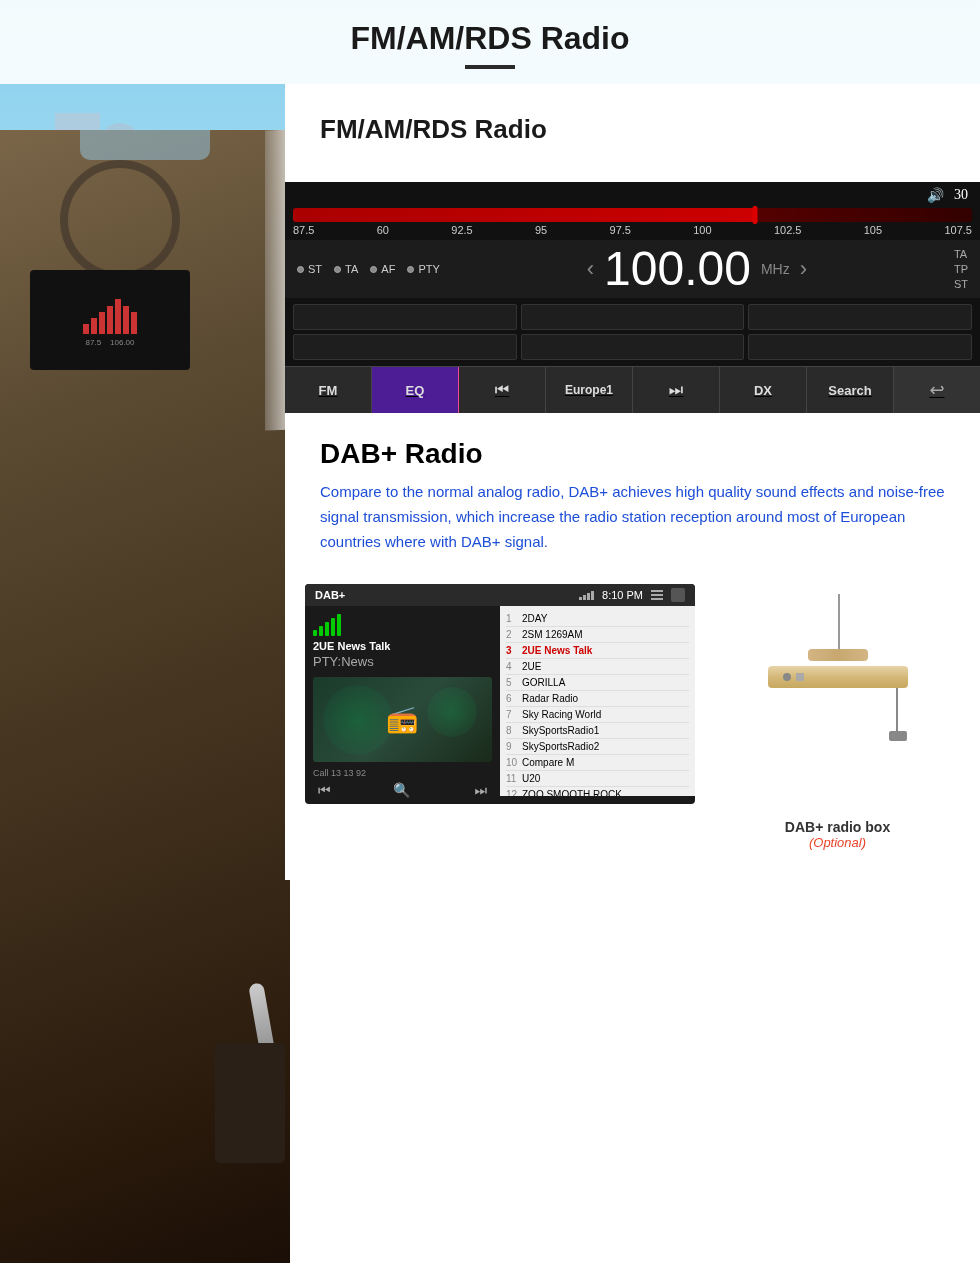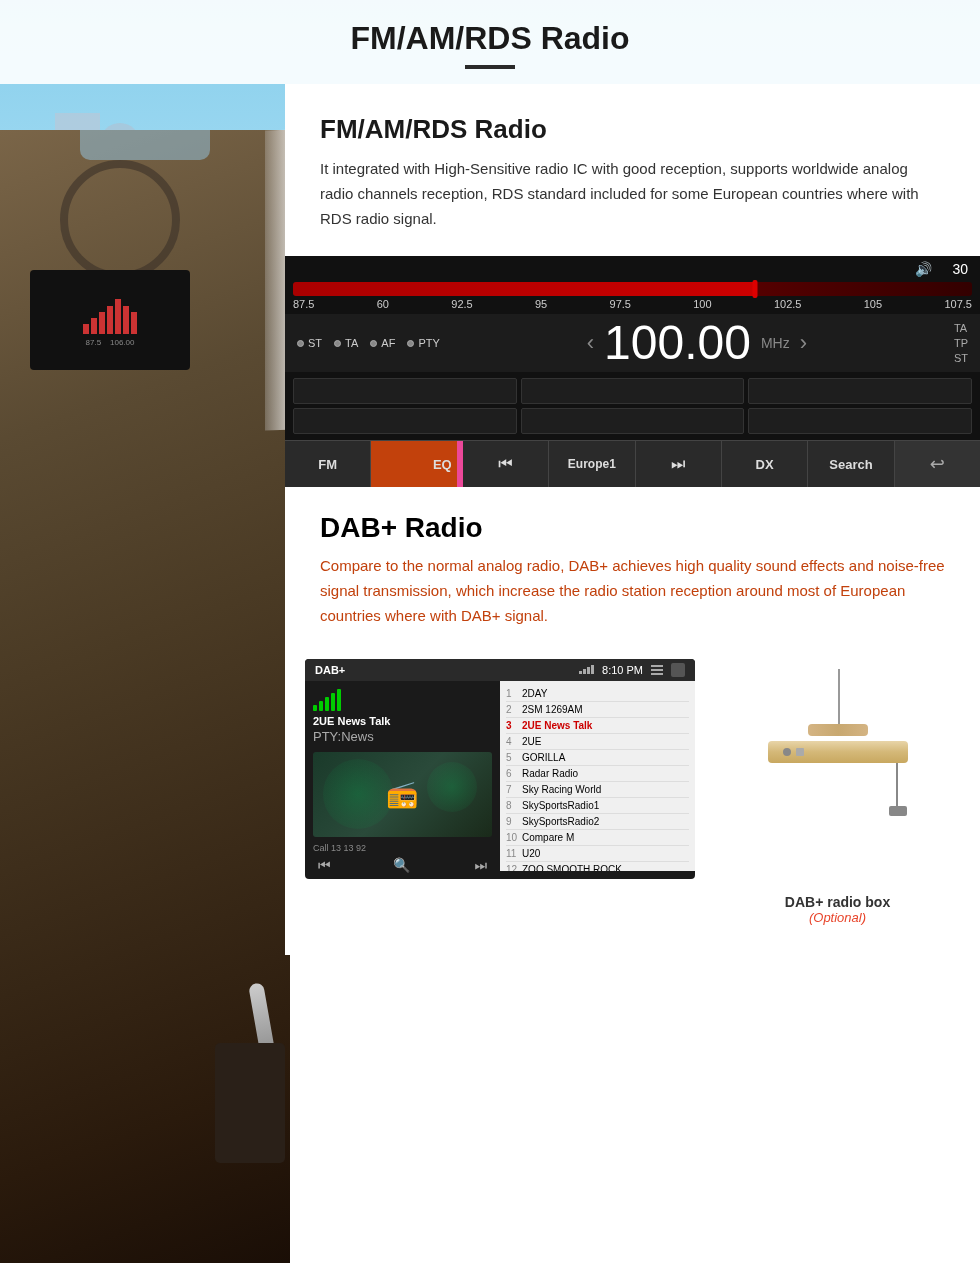--- a/index.html
+++ b/index.html
@@ -77,21 +77,21 @@
       color: #e8442a;
       font-size: 15px;
       font-style: italic;
       font-weight: bold;
       margin-bottom: 12px;
       line-height: 1.5;
     }
 
     .dab-text {
       font-size: 15px;
-      color: #c2410c;
+      color: #1d4ed8;
       line-height: 1.65;
     }
 
     
     .bottom-section {
       background: rgba(255,255,255,0.97);
       display: flex;
       align-items: flex-start;
       padding: 10px 20px 20px;
       gap: 20px;
@@ -214,28 +214,27 @@
   </div>
 
   <div class="layout-wrapper">
 
     <div class="left-bg-column"></div>
 
     <div class="right-content-column">
 
       <div class="info-card">
         <h2 class="info-card-title">FM/AM/RDS Radio</h2>
-        <p class="info-card-text">It integrated with High-Sensitive radio IC with good reception, supports worldwide analog radio channels reception, RDS standard included for some European countries where with RDS radio signal.</p>
       </div>
 
       <div class="radio-screen">
 
         <div style="background:#111;display:flex;align-items:center;padding:5px 12px;justify-content:flex-end;">
           <span style="color:#fff;font-size:14px;">🔊</span>
-          <span style="color:#fff;font-size:14px;margin-left:20px;">30</span>
+          <span style="color:#fff;font-size:14px;margin-left:9px;font-family:Liberation Serif, serif;">30</span>
         </div>
 
         <div style="background:#111;padding:0 8px 0;">
           <div style="position:relative;height:14px;background:linear-gradient(to right,#aa0000 0%,#cc0000 68%,#550000 68%,#330000 100%);border-radius:3px;">
             <div style="position:absolute;left:68%;top:-2px;width:5px;height:18px;background:#dd0000;border-radius:2px;transform:translateX(-50%);"></div>
           </div>
         </div>
 
         <div style="background:#111;display:flex;justify-content:space-between;padding:2px 8px 4px;">
           <span style="color:#ccc;font-size:11px;">87.5</span>
@@ -283,23 +282,23 @@
 
         <div style="background:#111;display:grid;grid-template-columns:repeat(3,1fr);gap:4px;padding:6px 8px;">
           <button style="background:#1e1e1e;border:1px solid #333;height:26px;border-radius:2px;cursor:pointer;"></button>
           <button style="background:#1e1e1e;border:1px solid #333;height:26px;border-radius:2px;cursor:pointer;"></button>
           <button style="background:#1e1e1e;border:1px solid #333;height:26px;border-radius:2px;cursor:pointer;"></button>
           <button style="background:#1e1e1e;border:1px solid #333;height:26px;border-radius:2px;cursor:pointer;"></button>
           <button style="background:#1e1e1e;border:1px solid #333;height:26px;border-radius:2px;cursor:pointer;"></button>
           <button style="background:#1e1e1e;border:1px solid #333;height:26px;border-radius:2px;cursor:pointer;"></button>
         </div>
 
-        <div style="display:flex;align-items:stretch;border-top:1px solid #444;">
+        <div style="display:flex;align-items:stretch;border-top:1px solid #444;text-decoration:underline;">
           <button style="flex:1;background:#2a2a2a;color:#ddd;font-size:13px;font-weight:bold;border:none;border-right:1px solid #444;padding:12px 5px;cursor:pointer;">FM</button>
-          <button style="flex:1;background:#c2410c;color:#ddd;font-size:13px;font-weight:bold;border:none;border-right:6px solid #ec4899;padding:12px 5px;cursor:pointer;text-align:right;">EQ</button>
+          <button style="flex:1;background:#4c1d95;color:#ddd;font-size:13px;font-weight:bold;border:none;border-right:1px solid #ec4899;padding:12px 5px;cursor:pointer;">EQ</button>
           <button style="flex:1;background:#2a2a2a;color:#ddd;font-size:16px;border:none;border-right:1px solid #444;padding:12px 5px;cursor:pointer;">⏮</button>
           <button style="flex:1;background:#2a2a2a;color:#ddd;font-size:12px;font-weight:bold;border:none;border-right:1px solid #444;padding:12px 5px;cursor:pointer;">Europe1</button>
           <button style="flex:1;background:#2a2a2a;color:#ddd;font-size:16px;border:none;border-right:1px solid #444;padding:12px 5px;cursor:pointer;">⏭</button>
           <button style="flex:1;background:#2a2a2a;color:#ddd;font-size:13px;font-weight:bold;border:none;border-right:1px solid #444;padding:12px 5px;cursor:pointer;">DX</button>
           <button style="flex:1;background:#2a2a2a;color:#ddd;font-size:13px;font-weight:bold;border:none;border-right:1px solid #444;padding:12px 5px;cursor:pointer;">Search</button>
           <button style="flex:1;background:#333;color:#aaa;font-size:18px;border:none;padding:12px 5px;cursor:pointer;">↩</button>
         </div>
       </div>
 
       <div class="dab-section">

